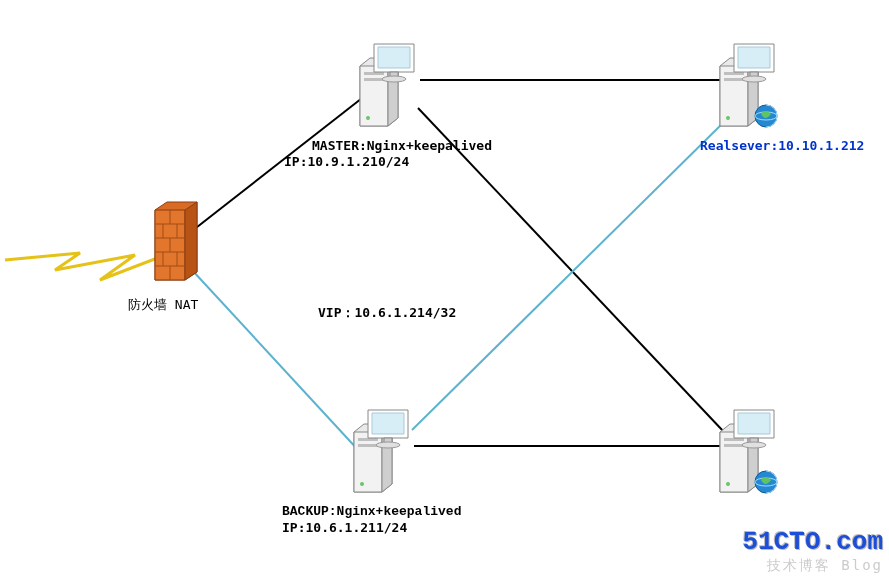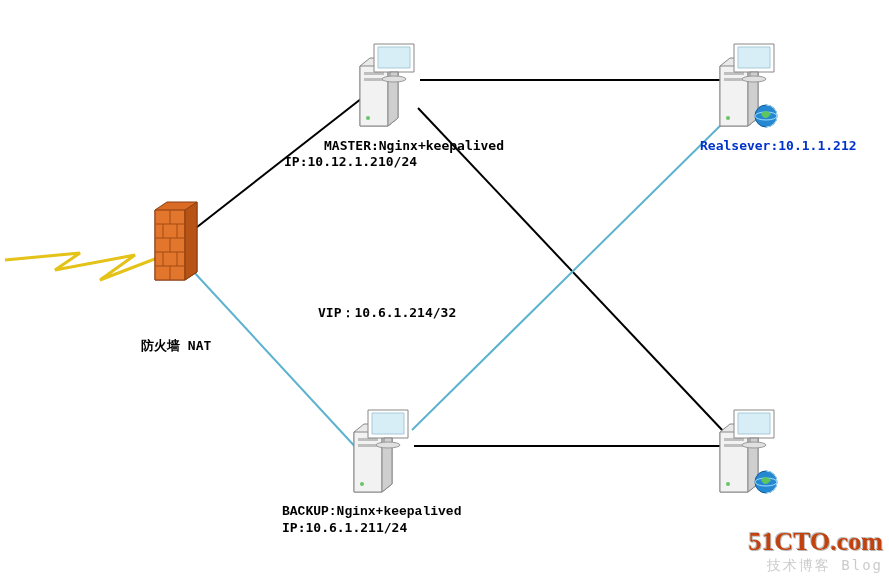--- a/index.html
+++ b/index.html
@@ -1,21 +1,21 @@
 <!DOCTYPE html>
 <html><head>
 <meta charset="utf-8">
 <style>
   html,body{margin:0;padding:0;background:#fff;font-family:"SimSun","Microsoft YaHei",monospace,sans-serif;}
   .stage{position:relative;width:889px;height:577px;}
   svg{position:absolute;top:0;left:0;}
   .txt{position:absolute;font-size:13px;font-weight:bold;color:#000;white-space:pre;}
   .rs{color:#0033cc;font-weight:bold;font-size:13px;}
   .wm{position:absolute;right:6px;bottom:2px;text-align:right;}
-  .wm .big{font-family:Liberation Serif, serif;font-size:26px;font-weight:800;color:#c2410c;text-shadow:1px 1px 0 #bbb,-1px -1px 0 #bbb;}
+  .wm .big{font-family:Liberation Mono, monospace;font-size:26px;font-weight:800;color:#1d4ed8;text-shadow:1px 1px 0 #bbb,-1px -1px 0 #bbb;}
   .wm .sm{font-size:14px;color:#ccc;letter-spacing:2px;}
 </style>
 </head>
 <body>
 
 <div class="stage">
 
 <svg width="889" height="577" viewBox="0 0 889 577">
 
   <g stroke="#000" stroke-width="2" fill="none">
@@ -87,30 +87,30 @@
         </g>
   </g>
   <g transform="translate(720,410)">
     <use href="#srv"></use>
     <g transform="translate(46,72)">
           <use href="#globe"></use>
         </g>
   </g>
 </svg>
 
-<div class="txt" style="left:141px;top:296px;font-weight:bold;margin-top:41px;">防火墙 NAT</div>
+<div class="txt" style="left:128px;top:296px;font-weight:normal;">防火墙 NAT</div>
 
-<div class="txt" style="left:296px;top:138px;padding-left:28px;">MASTER:Nginx+keepalived</div>
-<div class="txt" style="left:284px;top:154px;">IP:10.12.1.210/24</div>
+<div class="txt" style="left:284px;top:138px;padding-left:28px;">MASTER:Nginx+keepalived</div>
+<div class="txt" style="left:284px;top:154px;">IP:10.9.1.210/24</div>
 
 <div class="txt" style="left:282px;top:504px;font-family:Liberation Mono, monospace;">BACKUP:Nginx+keepalived</div>
 <div class="txt" style="left:282px;top:520px;text-align:right;">IP:10.6.1.211/24</div>
 
 <div class="txt" style="left:318px;top:264px;font-weight:bold;margin-top:40px;">VIP：10.6.1.214/32</div>
 
-<div class="txt rs" style="left:700px;top:138px;">Realsever:10.1.1.212</div>
+<div class="txt rs" style="left:700px;top:138px;">Realsever:10.10.1.212</div>
 
 <div class="wm">
   <div class="big">51CTO.com</div>
   <div class="sm">技术博客  Blog</div>
 </div>
 
 </div>
 
 </body></html>

